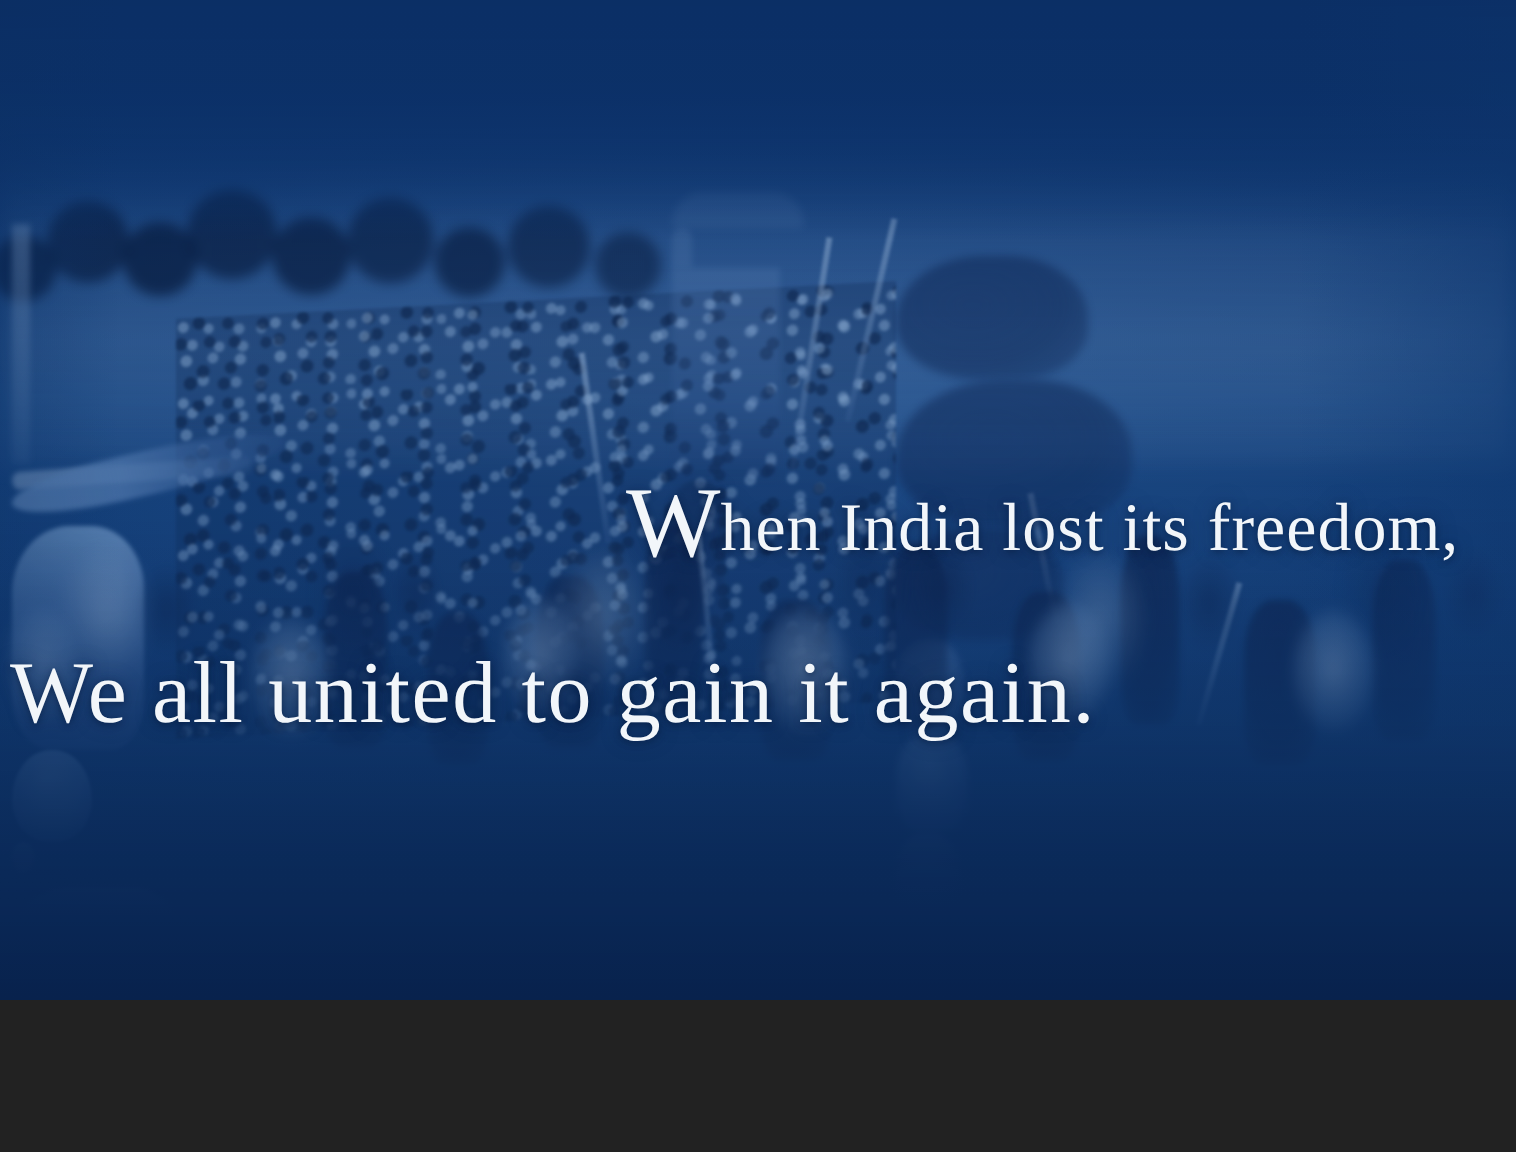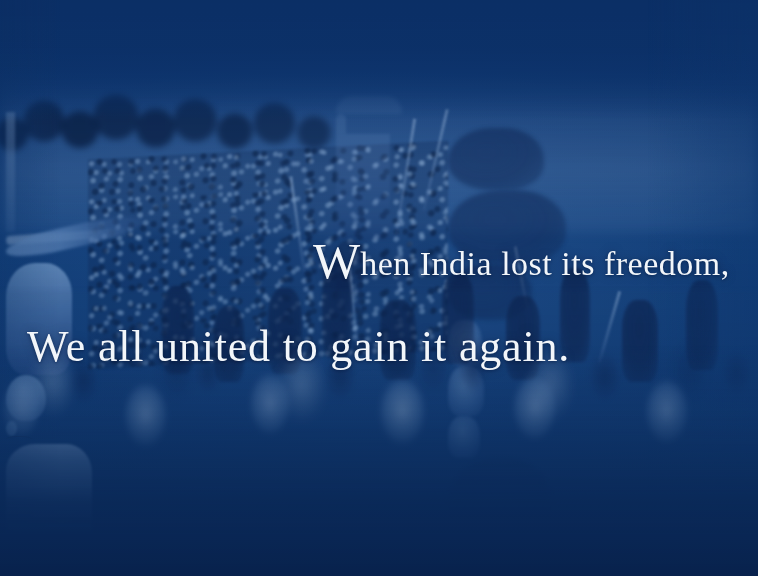--- a/index.html
+++ b/index.html
@@ -4,21 +4,21 @@
 <title>Freedom Banner</title>
 <style>
   html, body {
     margin: 0;
     padding: 0;
     background: #222;
   }
   #stage {
     position: relative;
     width: 758px;
-    height: 576px;
+    height: 500px;
     overflow: hidden;
     font-family: "Liberation Serif", "DejaVu Serif", serif;
     background: #123F79;
   }
 
   
   .bg-base {
     position: absolute;
     inset: 0;
     background:
@@ -365,21 +365,20 @@
   .line-1 .lead {
     font-size: 50px;
     letter-spacing: 0px;
     vertical-align: -3px;
   }
   .line-2 {
     left: 5px; top: 325px;
     font-size: 44px;
     line-height: 1;
     letter-spacing: 0.8px;
-    margin-left: 22px;
   }
 </style>
 </head>
 <body>
 
 <div id="stage">
 
   <div class="bg-base"></div>
   <div class="bg-vignette"></div>
 

